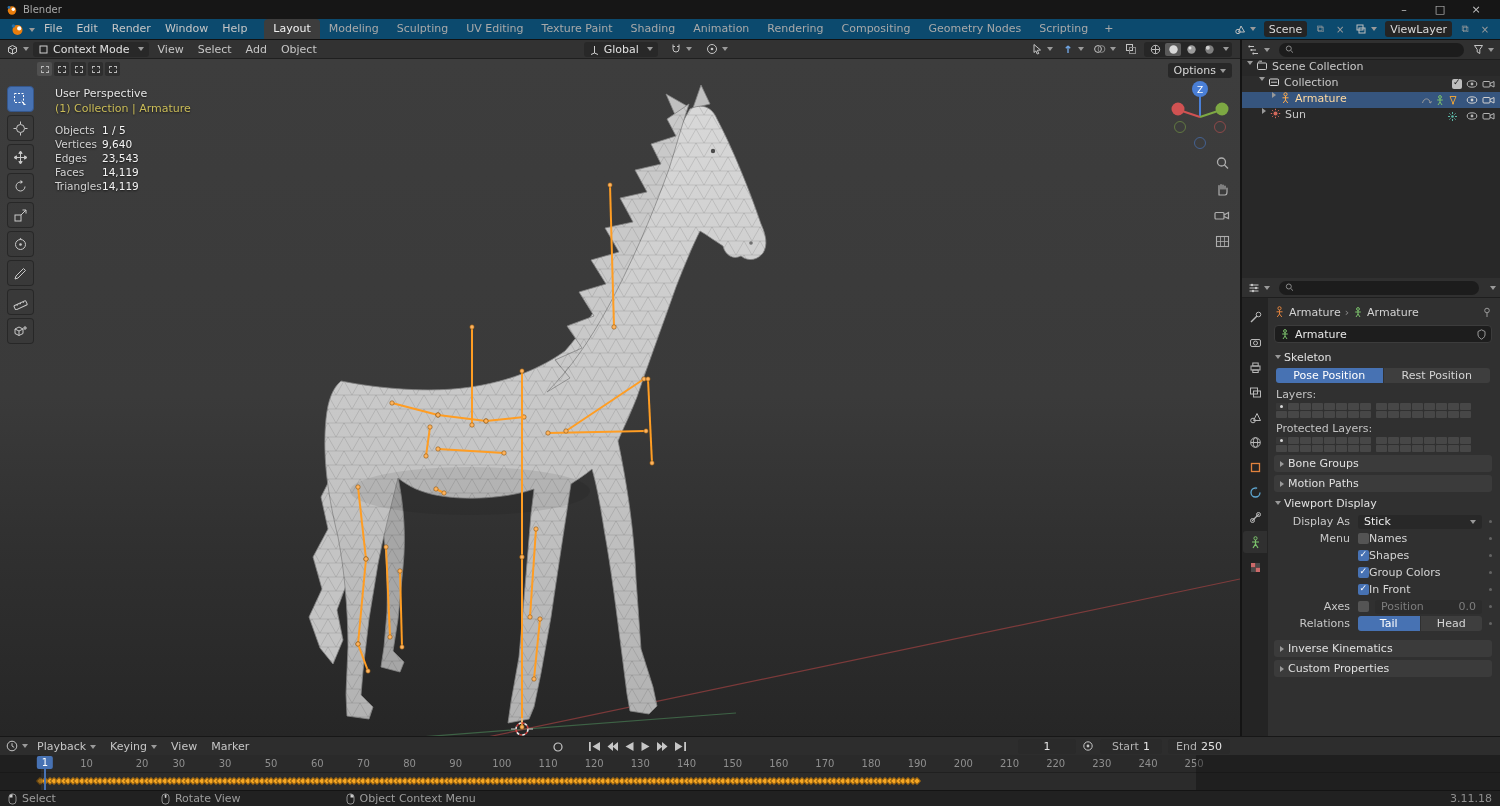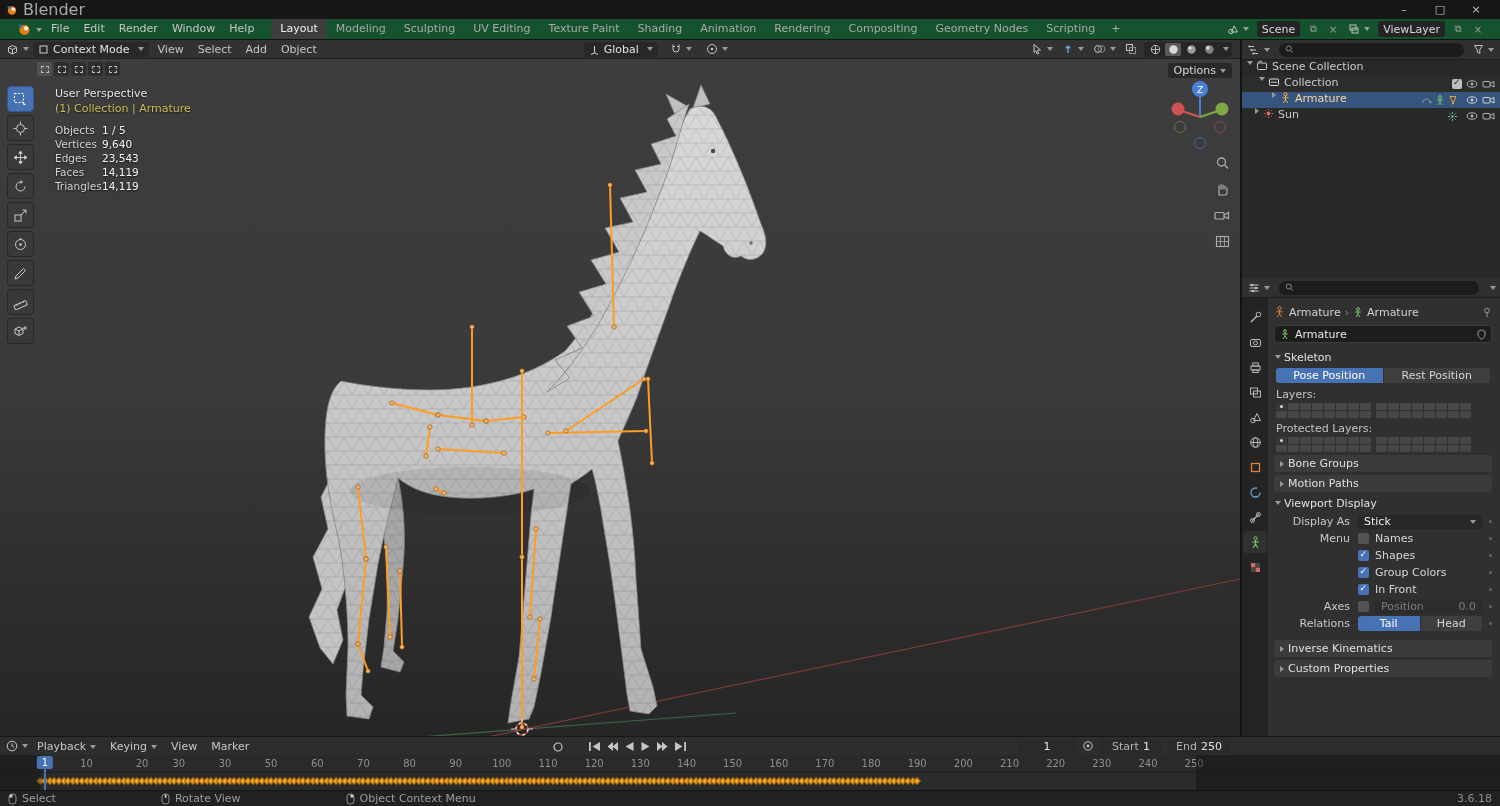--- a/index.html
+++ b/index.html
@@ -6,26 +6,26 @@
   html,body{background:#000;width:1500px;height:806px;overflow:hidden;}
   #app{position:relative;width:1500px;height:806px;background:#1d1d1d;
        font-family:"DejaVu Sans","Liberation Sans",sans-serif;font-size:11px;color:#cfcfcf;overflow:hidden;}
   svg{display:block;}
   .caret{display:inline-block;width:0;height:0;border-left:3px solid transparent;border-right:3px solid transparent;border-top:4px solid #9a9a9a;margin-left:4px;vertical-align:middle;flex:none;}
   .tri{display:inline-block;width:0;height:0;border-top:3.5px solid transparent;border-bottom:3.5px solid transparent;border-left:4.5px solid #999;margin-right:4px;flex:none;}
   .tri.down{transform:rotate(90deg);}
 
   
   #titlebar{position:absolute;left:0;top:0;width:100%;height:19px;background:#161616;display:flex;align-items:center;padding:0 6px;color:#a8a8a8;}
-  #titlebar .ttl{margin-left:5px;font-size:16px;}
+  #titlebar .ttl{margin-left:5px;font-size:10px;}
   #win-controls{margin-left:auto;display:flex;}
   #win-controls span{width:36px;text-align:center;font-size:11px;color:#c2c2c2;line-height:19px;}
 
   
-  #topbar{position:absolute;left:0;top:19px;width:100%;height:21px;background:#14532d;border-bottom:1px solid #121212;display:flex;align-items:flex-end;padding:0 15px;}
+  #topbar{position:absolute;left:0;top:19px;width:100%;height:21px;background:#0c4a6e;border-bottom:1px solid #121212;display:flex;align-items:flex-end;padding:0 8px;}
   .menu-item{padding:3px 7px;color:#c6c6c6;border-radius:3px;line-height:13px;}
   #topbar-menus,#vp-menus{display:flex;align-items:center;}
   #workspace-tabs{display:flex;align-items:flex-end;margin-left:10px;}
   .ws-tab{padding:3px 9px 4px;color:#a9a9a9;border-radius:4px 4px 0 0;line-height:13px;white-space:nowrap;}
   .ws-tab.active{background:#3d3d3d;color:#f1f1f1;}
   .ws-add{padding:3px 7px 4px;color:#a9a9a9;}
   #id-cluster{margin-left:auto;display:flex;align-items:center;gap:6px;margin-bottom:2px;}
   .id-field{display:flex;align-items:center;background:#242424;border-radius:3px;height:16px;padding:0 5px;gap:4px;color:#dadada;}
   .mini-btn{width:14px;height:14px;display:flex;align-items:center;justify-content:center;color:#9d9d9d;font-size:10px;}
 
@@ -99,21 +99,21 @@
   .layer-cell.on::after{content:"";position:absolute;left:4px;top:2px;width:3px;height:3px;border-radius:50%;background:#d8d8d8;}
   .prow{display:flex;align-items:center;height:17px;}
   .plabel{width:84px;text-align:right;padding-right:8px;color:#c8c8c8;flex:none;white-space:nowrap;}
   .pfield{flex:1;height:14px;background:#282828;border-radius:3px;display:flex;align-items:center;padding:0 6px;color:#ececec;}
   .pfield.disabled{background:#2c2c2c;color:#7d7d7d;justify-content:space-between;}
   .dot-dec{width:10px;flex:none;display:flex;justify-content:flex-end;}
   .dot-dec::after{content:"";width:3px;height:3px;border-radius:50%;background:#646464;}
   .cb{width:11px;height:11px;border-radius:2px;background:#545454;flex:none;position:relative;}
   .cb.on{background:#4772b3;}
   .cb.on::after{content:"✓";position:absolute;left:1.5px;top:-1.5px;font-size:9px;color:#fff;}
-  .cb-label{margin-left:6px;color:#d5d5d5;flex:1;}
+  .cb-label{color:#d5d5d5;flex:1;}
 
   
   #timeline-header{position:absolute;left:0;top:736px;width:100%;height:19px;background:#2d2d2d;border-top:1px solid #171717;display:flex;align-items:center;padding:0 4px;}
   #transport{position:absolute;left:552px;top:0;height:19px;display:flex;align-items:center;gap:5px;}
   #tl-fields{margin-left:auto;margin-right:266px;display:flex;align-items:center;gap:6px;}
   .tl-num{height:15px;background:#2a2a2a;border-radius:3px;display:flex;align-items:center;justify-content:center;gap:4px;color:#e3e3e3;}
   #tl-body{position:absolute;left:0;top:755px;width:100%;height:35px;}
   #tl-ruler{position:absolute;left:0;top:0;width:100%;height:18px;background:#2a2a2a;border-bottom:1px solid #202020;}
   .tick{position:absolute;top:3px;transform:translateX(-50%);color:#8f8f8f;font-size:10px;}
   #tl-track{position:absolute;left:0;top:18px;width:100%;height:17px;background:#2b2b2b;}
@@ -642,21 +642,21 @@
               <ellipse cx="6" cy="5" rx="4.8" ry="3.2" stroke="#d2d2d2" fill="none"></ellipse>
               <circle cx="6" cy="5" r="1.4" fill="#d2d2d2"></circle>
             </svg>
           <svg width="13" height="10" viewBox="0 0 13 10">
               <rect x="1" y="2.5" width="7" height="5.5" rx="1" stroke="#d2d2d2" fill="none"></rect>
               <path d="M8 4.5 L12 2.5 V8 L8 6" stroke="#d2d2d2" fill="none"></path>
             </svg>
         </span>
       </div>
 
-      <div class="ol-row" style="padding-left:13px">
+      <div class="ol-row" style="padding-left:20px">
         <span class="tri"></span>
         <svg width="11" height="11" viewBox="0 0 11 11">
             <circle cx="5.5" cy="5.5" r="2" fill="#d4695c"></circle>
             <path d="M5.5 0.8 V2.2 M5.5 8.8 V10.2 M0.8 5.5 H2.2 M8.8 5.5 H10.2 M2.2 2.2 L3.2 3.2 M7.8 7.8 L8.8 8.8 M8.8 2.2 L7.8 3.2 M3.2 7.8 L2.2 8.8" stroke="#d4695c"></path>
           </svg>
         <span class="ol-label">Sun</span>
         <span class="ol-cluster" style="margin-left:auto">
           <svg width="11" height="11" viewBox="0 0 11 11">
               <circle cx="5.5" cy="5.5" r="1.3" fill="#5cb8a7"></circle>
               <path d="M5.5 1 V3 M5.5 8 V10 M1 5.5 H3 M8 5.5 H10 M2.4 2.4 L3.6 3.6 M7.4 7.4 L8.6 8.6 M8.6 2.4 L7.4 3.6 M3.6 7.4 L2.4 8.6" stroke="#5cb8a7"></path>
@@ -1269,16 +1269,16 @@
         </svg>
       <span>Rotate View</span>
     </span>
     <span class="hint">
       <svg width="9" height="12" viewBox="0 0 9 12">
           <rect x="1" y="1" width="7" height="10" rx="3" stroke="#8f8f8f" fill="none"></rect>
           <path d="M7.6 4.5 A3 3 0 0 0 4.5 1.2 V4.5 Z" fill="#cfcfcf"></path>
         </svg>
       <span>Object Context Menu</span>
     </span>
-    <span id="sb-version">3.6.18</span>
+    <span id="sb-version">3.11.18</span>
   </div>
 
 </div>
 
 </body></html>

